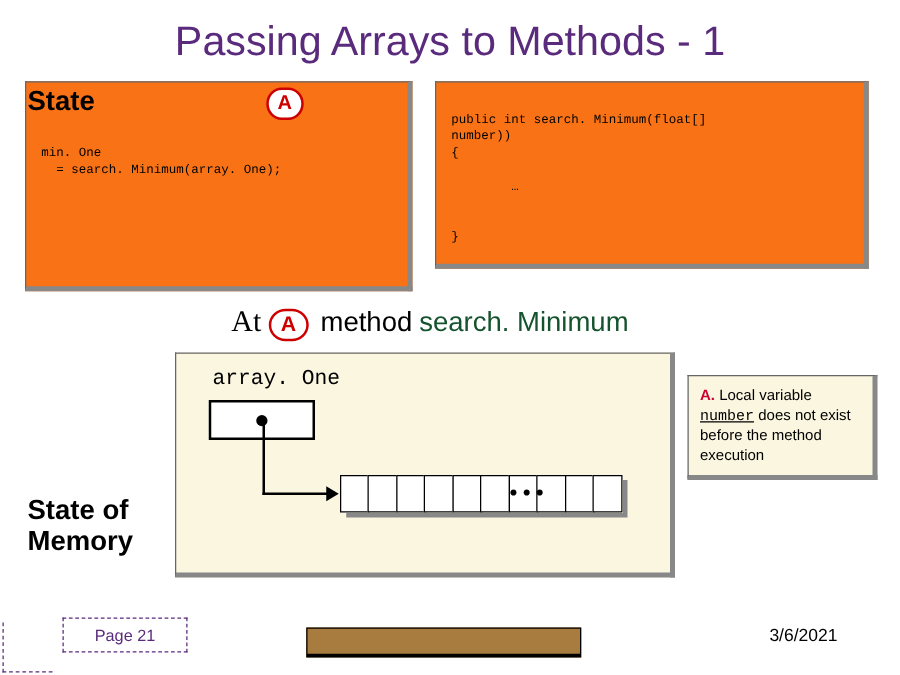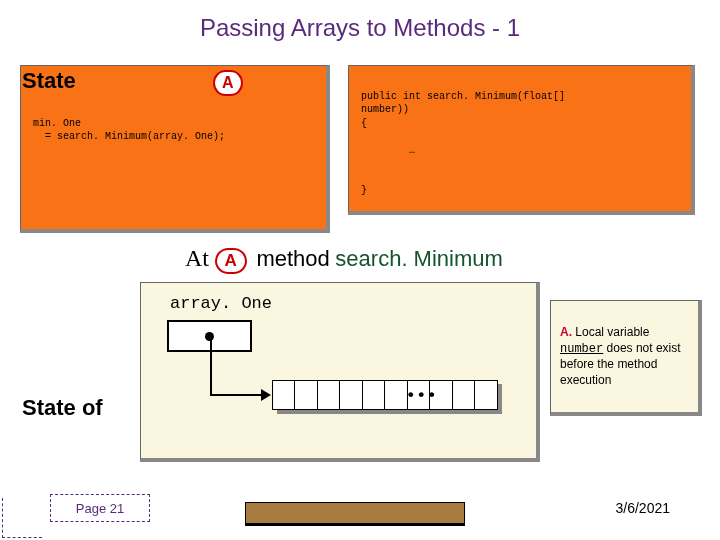--- a/index.html
+++ b/index.html
@@ -9,21 +9,21 @@
     height: 540px;
     background: #fff;
     font-family: Arial, sans-serif;
     font-size: 13px;
     position: relative;
     overflow: hidden;
   }
   .title {
     text-align: center;
     color: #5a2a7c;
-    font-size: 24px;
+    font-size: 33px;
     font-family: "Verdana", Arial, sans-serif;
     padding: 14px 0 4px 0;
     font-weight: normal;
   }
   .code-label {
     position: absolute;
     left: 22px;
     top: 68px;
     font-weight: bold;
     font-size: 22px;
@@ -152,21 +152,21 @@
   }
   .note-box {
     position: absolute;
     right: 18px;
     top: 300px;
     width: 152px;
     background: #faf6e0;
     border: 1px solid #666;
     border-right: 4px solid #888;
     border-bottom: 4px solid #888;
-    padding: 24px 9px;
+    padding: 8px 9px;
     font-family: Verdana, Arial, sans-serif;
     font-size: 12px;
     line-height: 1.3;
   }
   .note-box .aa { color: #cc0033; font-weight: bold; }
   .note-box .num { text-decoration: underline; font-family:"Courier New",monospace; }
   .state-label {
     position: absolute;
     left: 22px;
     top: 395px;
@@ -279,19 +279,20 @@
 
 <div class="note-box">
   <span class="aa">A.</span>
   <span>Local variable</span>
   <span class="num">number</span>
   <span>does  not exist before the method execution</span>
 </div>
 
 <div class="state-label">
   <span>State of</span><br>
+  <span>Memory</span>
 </div>
 
 <div class="footer">
   <div class="page-badge">Page 21</div>
   <div class="bar"></div>
   <div class="date">3/6/2021</div>
 </div>
 
 </body></html>

